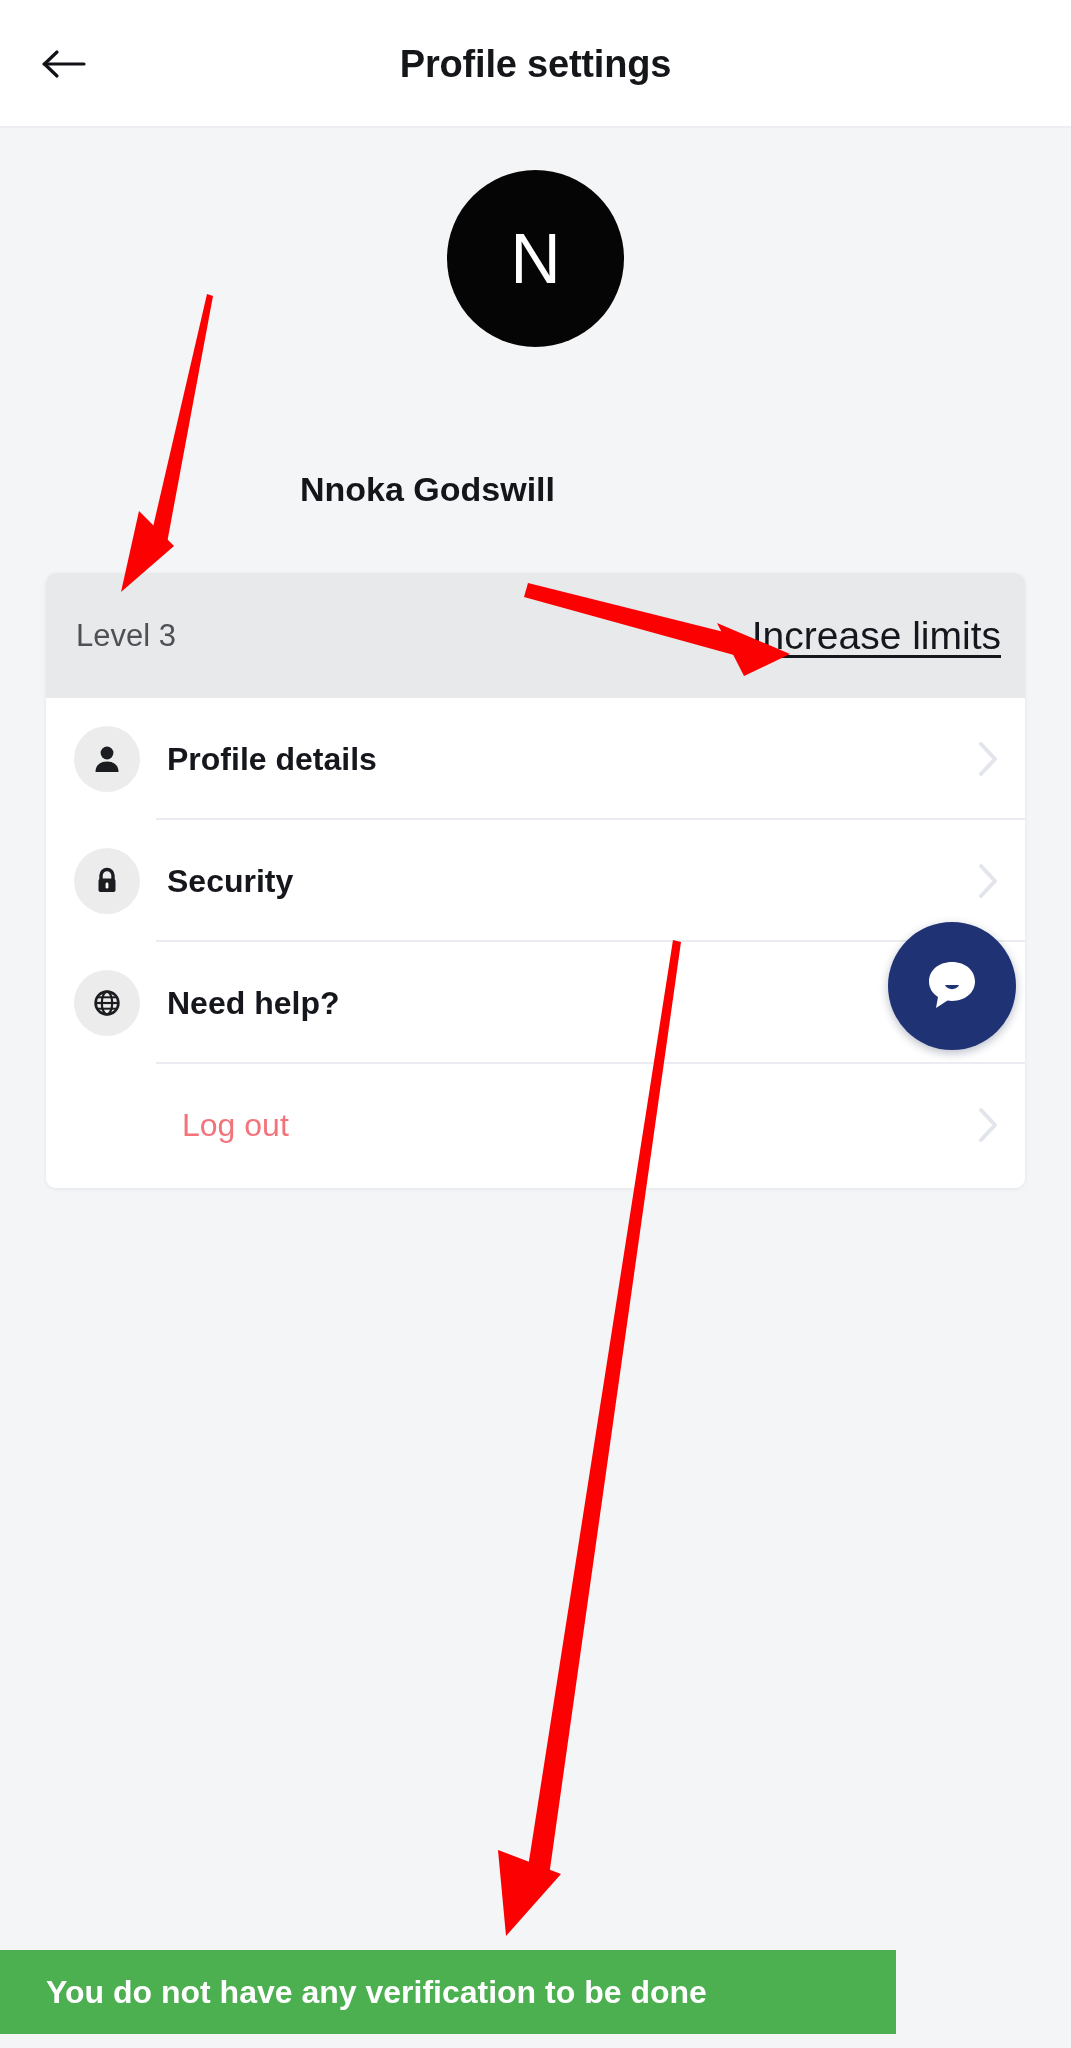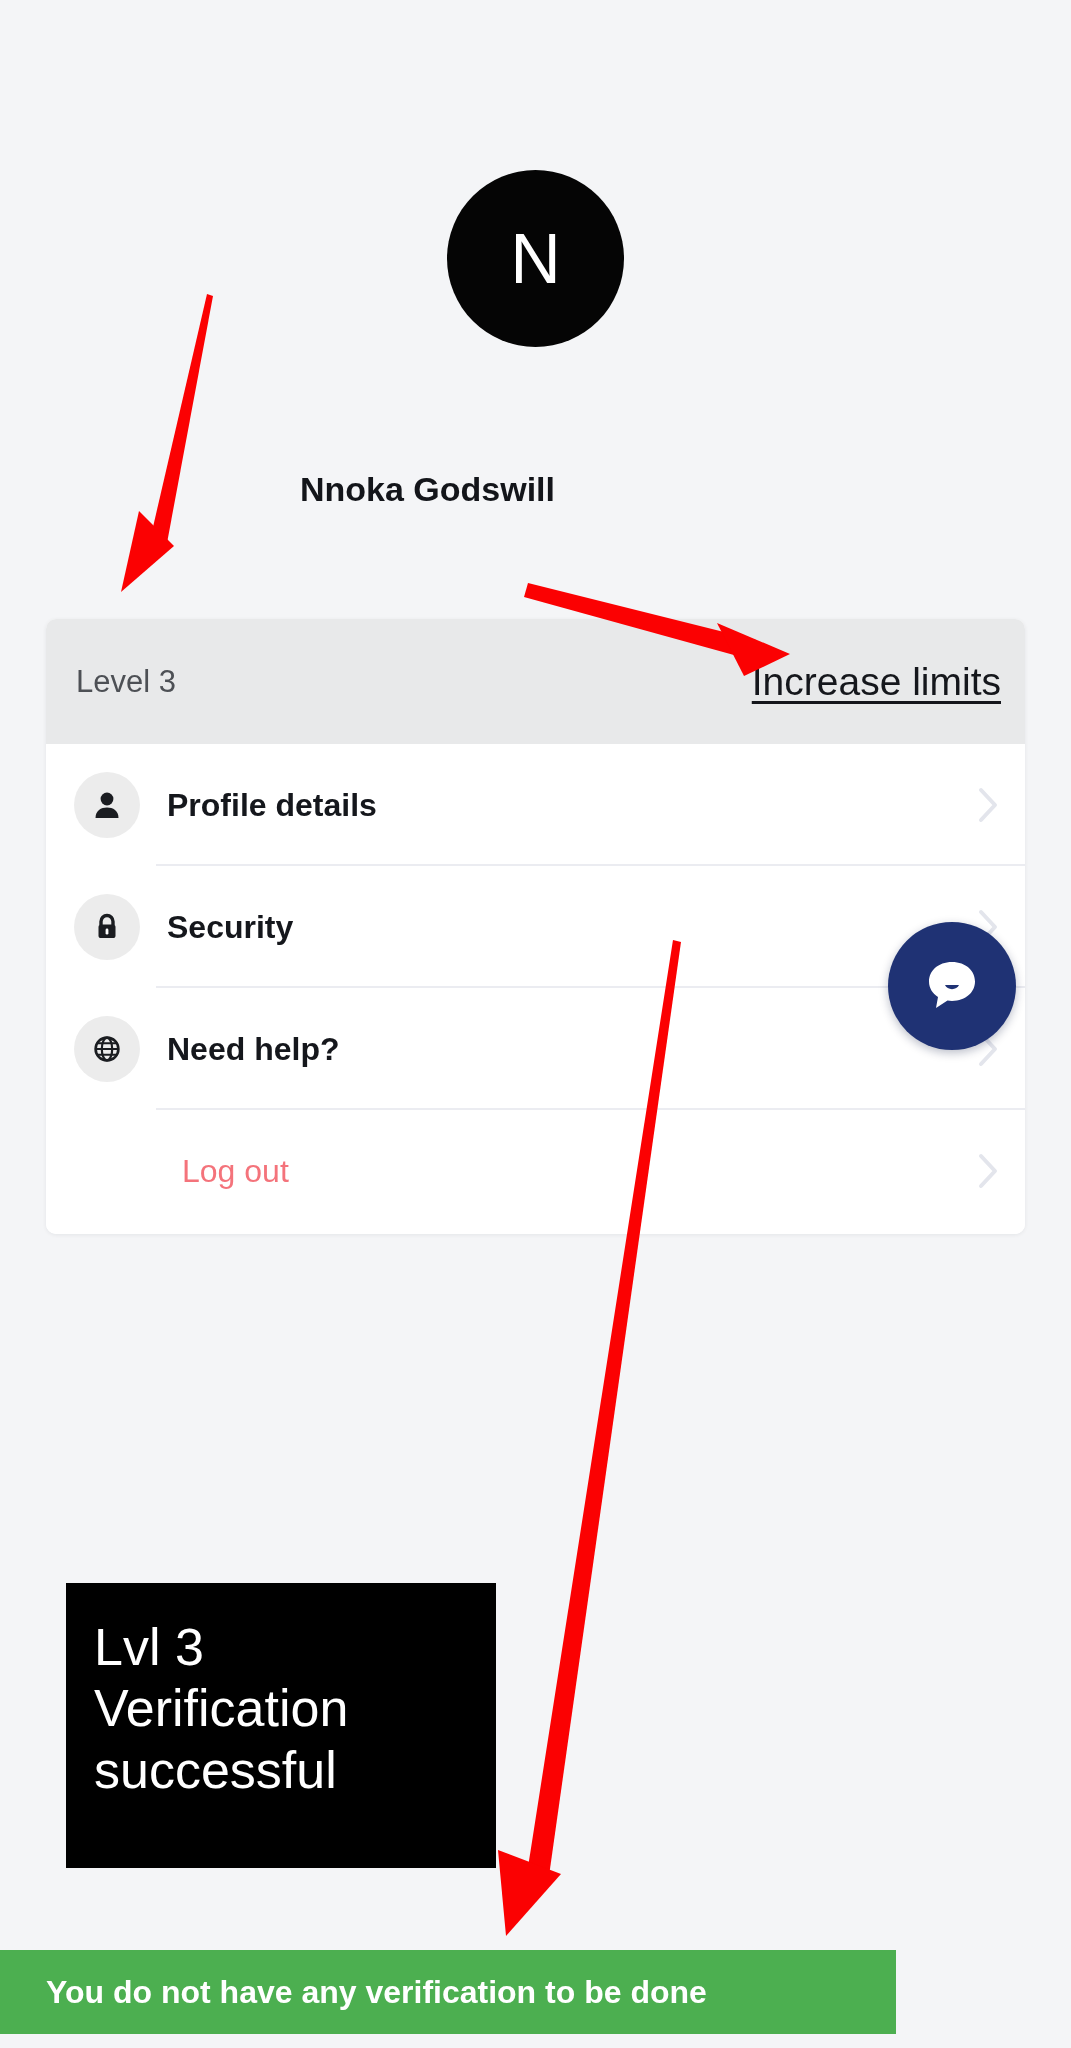--- a/index.html
+++ b/index.html
@@ -65,21 +65,21 @@
     width: 855px;
     text-align: center;
     font-size: 34px;
     font-weight: bold;
     color: #13151a;
   }
 
   
   .card {
     position: absolute;
-    left: 46px; top: 619px;
+    left: 46px; top: 573px;
     width: 979px;
     background: #ffffff;
     border-radius: 10px;
     box-shadow: 0 1px 4px rgba(20,25,40,0.07);
     overflow: hidden;
   }
   .level-band {
     position: relative;
     height: 125px;
     background: #e8e9ea;
@@ -190,20 +190,31 @@
     left: 0; top: 0;
     width: 1071px; height: 2048px;
     pointer-events: none;
   }
 </style>
 </head>
 <body>
 
 <div id="app">
 
+  <div class="topbar">
+    <div class="back-btn">
+      <span>
+        <svg width="46" height="34" viewBox="0 0 46 34">
+          <path d="M3 17 H43" stroke="#111318" stroke-width="3.2" fill="none" stroke-linecap="round"></path>
+          <path d="M16 5 L3.5 17 L16 29" stroke="#111318" stroke-width="3.2" fill="none" stroke-linecap="round" stroke-linejoin="round"></path>
+        </svg>
+      </span>
+    </div>
+    <div class="topbar-title">Profile settings</div>
+  </div>
 
   <div class="avatar">
     <span class="avatar-letter">N</span>
   </div>
   <div class="profile-name">Nnoka Godswill</div>
 
   <div class="card">
 
     <div class="level-band">
       <span class="level-label">Level 3</span>
@@ -281,25 +292,20 @@
 
   <div class="chat-fab">
     <span>
       <svg width="70" height="70" viewBox="0 0 70 70">
         <path d="M35 13 C21 13 12 22 12 32.5 C12 39 15.5 44.6 21 48 L19 59 L30.5 51.6 C31.9 51.8 33.4 51.9 35 51.9 C49 51.9 58 42.9 58 32.5 C58 22 49 13 35 13 Z" fill="#ffffff"></path>
         <path d="M28 36 C30 41.5 40 41.5 42 36 Z" fill="#1f3274"></path>
       </svg>
     </span>
   </div>
 
-  <div class="note-box">
-    <div class="note-text">Lvl 3
-Verification
-successful</div>
-  </div>
 
   <div class="toast">
     <span class="toast-text">You do not have any verification to be done</span>
   </div>
 
   <svg class="arrows" viewBox="0 0 1071 2048">
 
     <g>
       <path d="M207 294 L150 540 L167 543 L213 296 Z" fill="#fb0102"></path>
       <path d="M121 592 L139 511 L174 546 Z" fill="#fb0102"></path>

